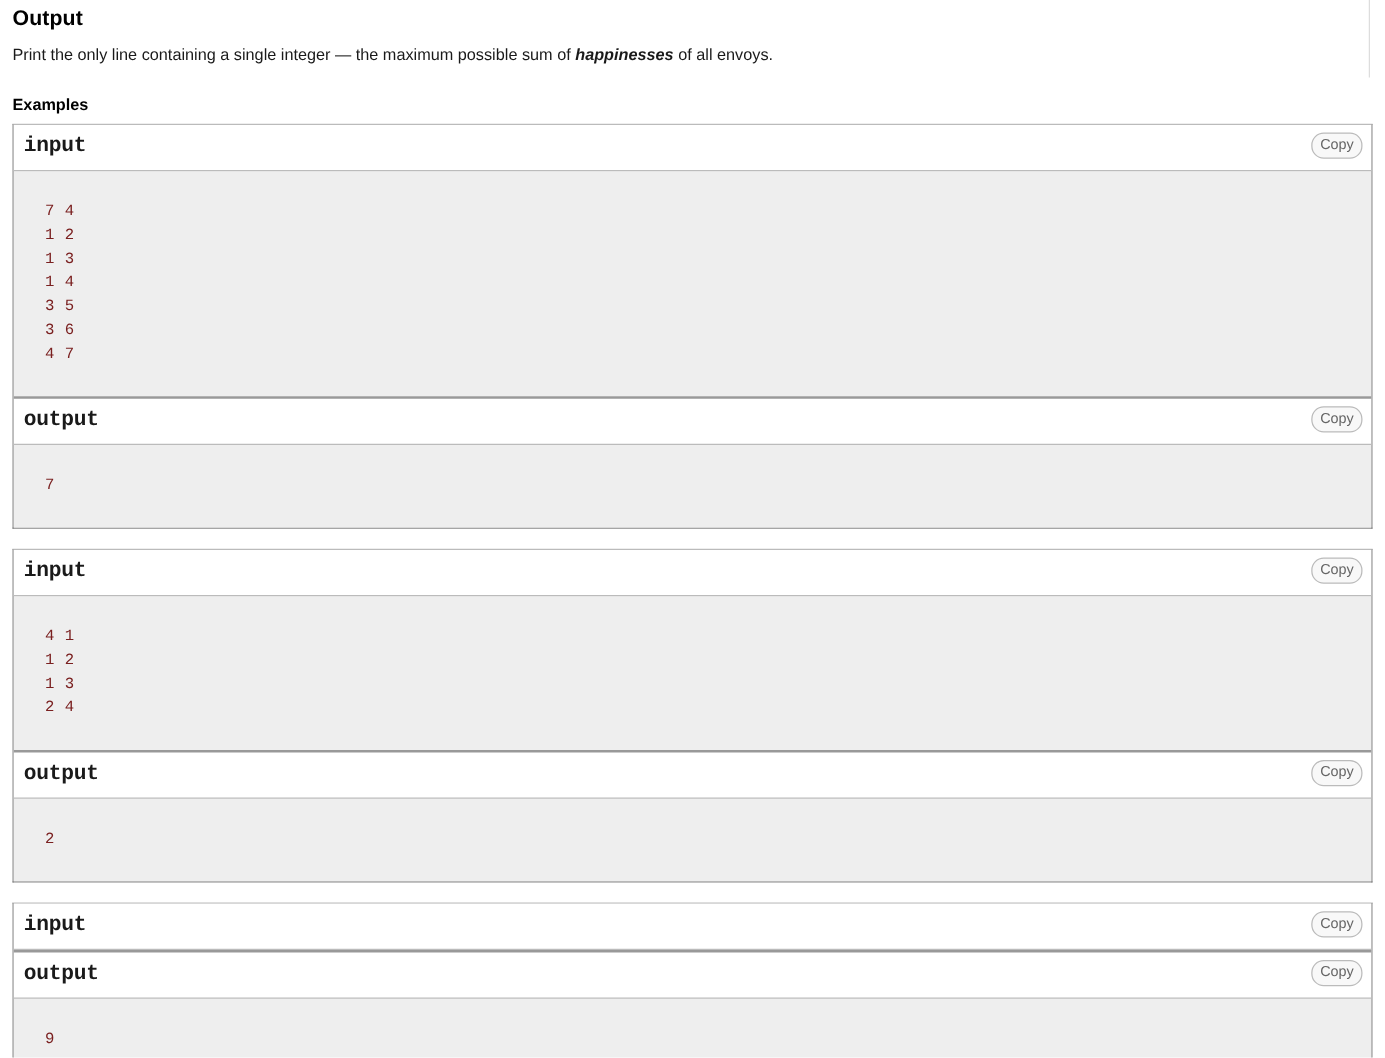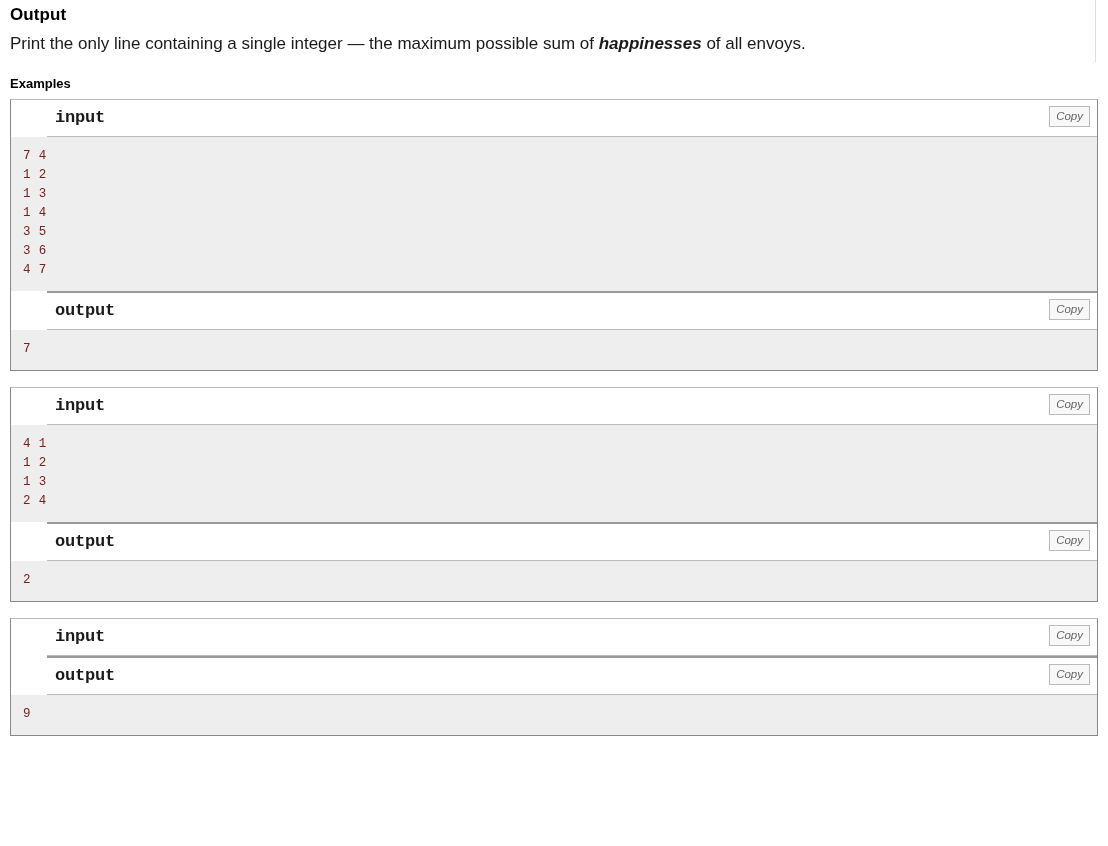--- a/index.html
+++ b/index.html
@@ -31,21 +31,21 @@
   .section-title {
     font-size: 17px;
     font-weight: bold;
     line-height: 20px;
     margin: 0;
     padding-top: 5px;
     letter-spacing: 0.1px;
     color: #000;
   }
   .section-body {
-    font-size: 17px;
+    font-size: 13px;
     line-height: 20px;
     padding-top: 9px;
     color: #1a1a1a;
   }
   .section-body i {
     font-style: italic;
     font-weight: bold;
   }
 
   .examples-title {
@@ -66,21 +66,20 @@
     border-top: 1px solid #bbbbbb;
     background: #ffffff;
     margin-bottom: 16px;
     box-sizing: border-box;
   }
   .io-header {
     position: relative;
     height: 36px;
     background: #ffffff;
     border-bottom: 1px solid #bbbbbb;
-    margin-left: 36px;
   }
   .io-header.with-top-rule {
     border-top: 2px solid #999999;
   }
   .io-title {
     font-family: "Liberation Mono", "DejaVu Sans Mono", monospace;
     font-size: 17px;
     font-weight: bold;
     line-height: 36px;
     padding-left: 8px;
@@ -90,31 +89,30 @@
   .copy-btn {
     position: absolute;
     right: 7px;
     top: 6px;
     font-family: "Liberation Sans", sans-serif;
     font-size: 11.5px;
     line-height: 16px;
     color: #666666;
     background: #f8f8f8;
     border: 1px solid #bbbbbb;
-    border-radius: 0;
+    border-radius: 10px;
     padding: 1px 6px 2px 6px;
     cursor: pointer;
-    font-style: italic;
   }
   .io-body {
     background: #eeeeee;
     padding: 6px 8px 7px 8px;
   }
   .io-body pre {
-    margin: 4px;
+    margin: 17px;
     font-family: "Liberation Mono", "DejaVu Sans Mono", monospace;
     font-size: 12.5px;
     line-height: 19px;
     color: #7a2020;
     white-space: pre;
     letter-spacing: 0.4px;
   }
 </style>
 </head>
 <body>

